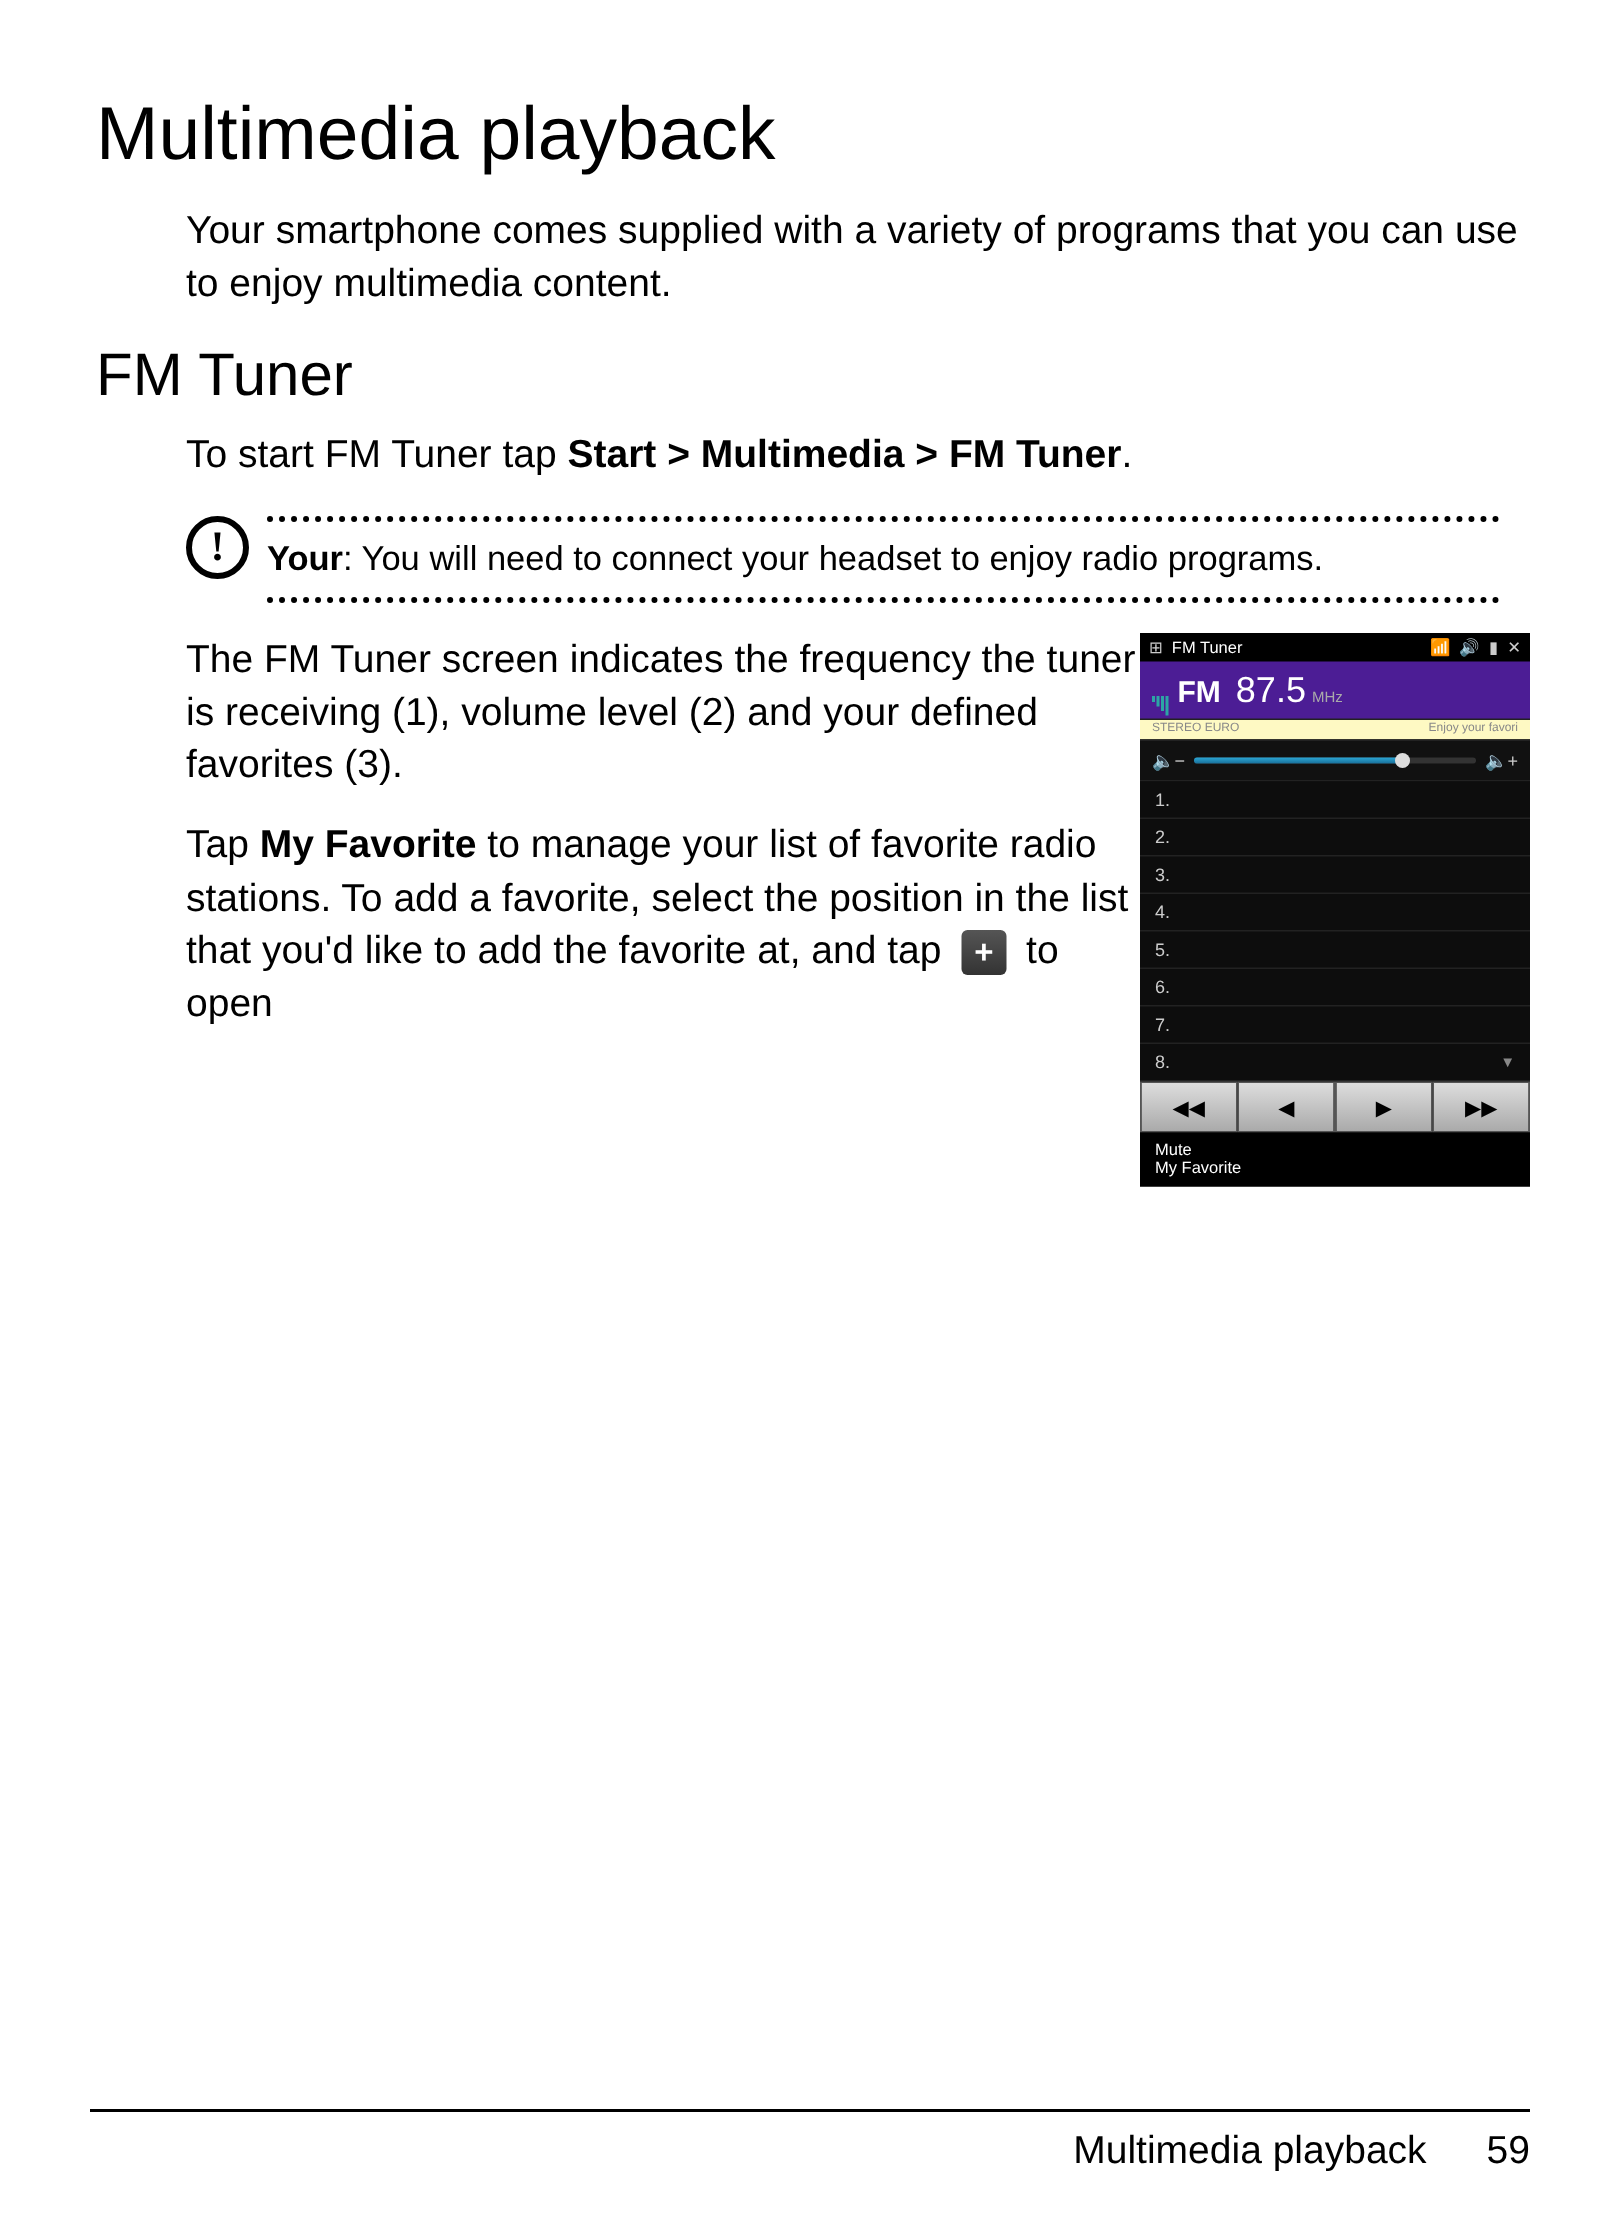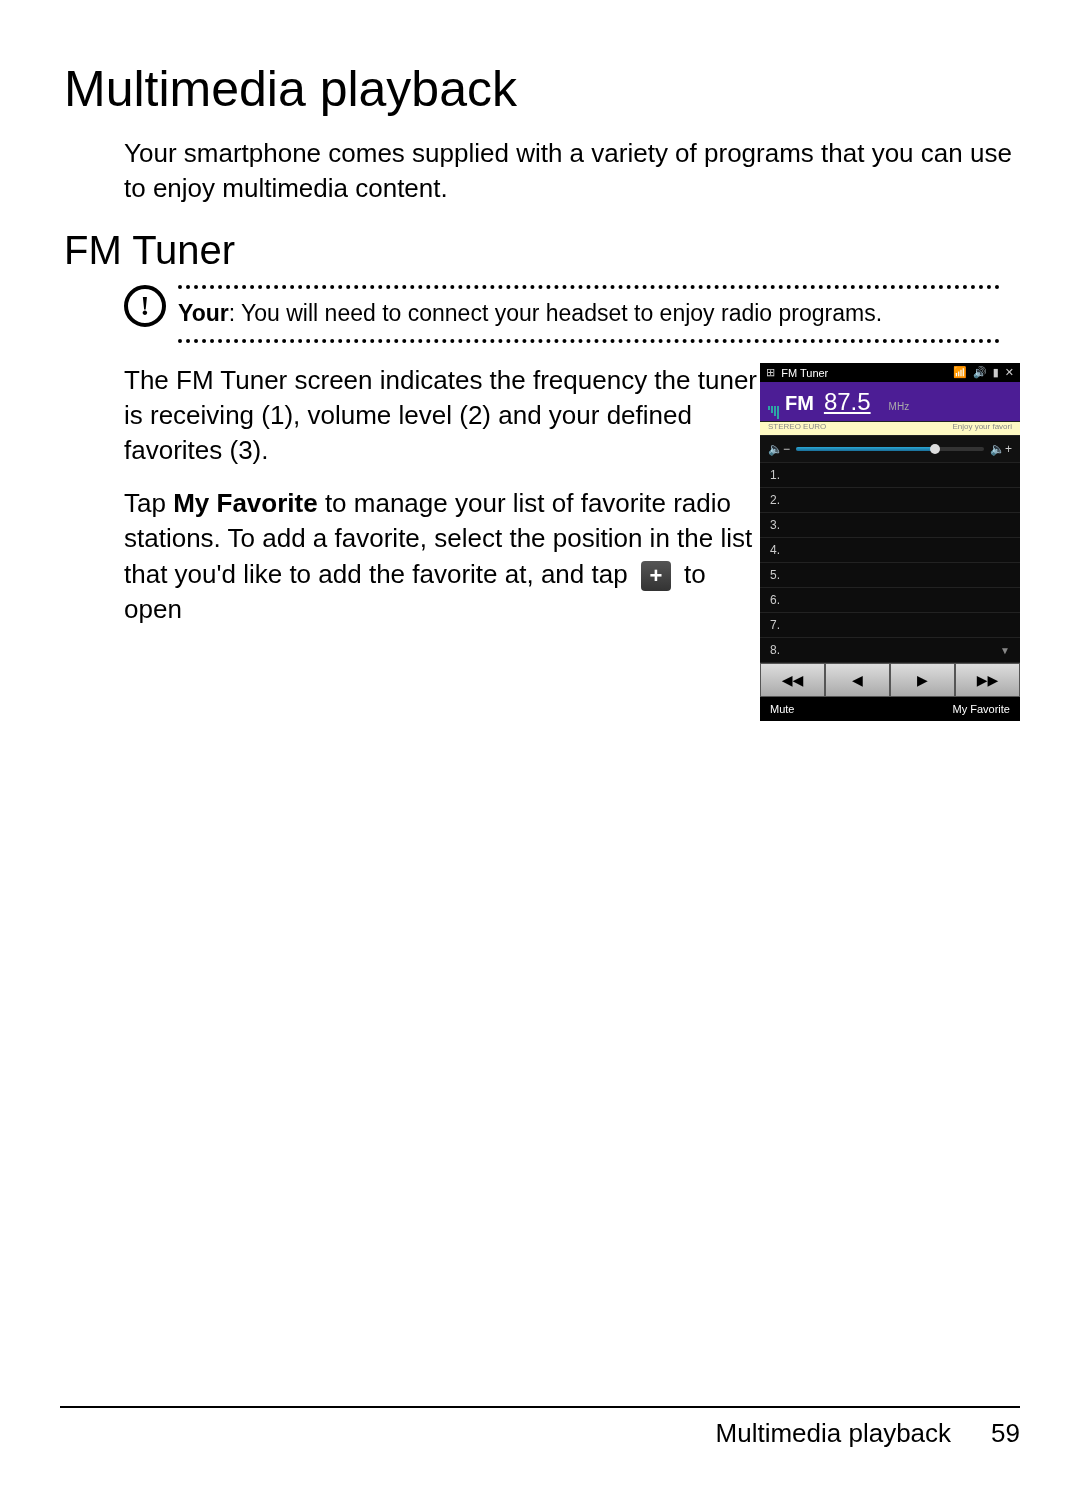--- a/index.html
+++ b/index.html
@@ -16,46 +16,49 @@
   .col-text { flex: 1; }
   .col-text p { margin-left: 0; }
   .phone { width: 260px; background: #000; color: #fff; font-family: "Segoe UI", Arial, sans-serif; font-size: 12px; display: flex; flex-direction: column; }
   .phone-status { display: flex; align-items: center; gap: 6px; padding: 3px 6px; background: #000; }
   .phone-status .title { flex: 1; font-size: 11px; }
   .phone-status .ic { font-size: 11px; color: #ccc; }
   .freq-row { display: flex; align-items: baseline; padding: 6px 8px 2px 8px; background: #4c1d95; border-bottom: 1px solid #222; }
   .freq-row .bars { display: flex; gap: 1px; margin-right: 6px; }
   .freq-row .bars span { display: inline-block; width: 2px; background: #2ca5a5; }
   .freq-row .fm { font-size: 20px; font-weight: 700; color: #fff; margin-right: 10px; }
-  .freq-row .freq { font-size: 24px; font-weight: 400; color: #fff; text-decoration: underline; }
-  .freq-row .mhz { font-size: 10px; color: #aaa; margin-left: 18px; }
+  .freq-row .freq { font-size: 24px; font-weight: 400; color: #fff; }
+  .freq-row .mhz { font-size: 10px; color: #aaa; margin-left: 4px; }
   .freq-sub { display: flex; justify-content: space-between; padding: 0 8px 4px 8px; font-size: 8px; color: #888; background: #fef9c3; }
   .vol-row { display: flex; align-items: center; gap: 6px; padding: 6px 8px; background: #111; border-top: 1px solid #222; border-bottom: 1px solid #222; }
   .vol-row .vic { font-size: 12px; color: #ccc; }
   .vol-bar { flex: 1; height: 4px; background: #333; position: relative; border-radius: 2px; }
   .vol-fill { position: absolute; left: 0; top: 0; bottom: 0; width: 75%; background: linear-gradient(#2aa7d6,#1a6f99); border-radius: 2px; }
   .vol-knob { position: absolute; right: -3px; top: -3px; width: 10px; height: 10px; background: #ddd; border-radius: 50%; }
   .fav-list { background: #0d0d0d; }
   .fav-item { padding: 5px 10px; border-bottom: 1px solid #222; font-size: 12px; color: #ccc; display: flex; justify-content: space-between; align-items: center; }
   .fav-item .dd { font-size: 10px; color: #888; }
   .controls { display: flex; background: #222; }
   .controls .btn { flex: 1; text-align: center; padding: 8px 0; font-size: 14px; color: #000; background: linear-gradient(#ddd,#aaa); border: 1px solid #555; }
-  .softkeys { display: flex; justify-content: space-between; padding: 6px 10px; background: #000; font-size: 11px; }
+  .softkeys { display: flex; justify-content: space-between; padding: 6px 10px; background: #000; font-size: 11px; flex-direction: column; }
   .inline-plus { display: inline-flex; align-items: center; justify-content: center; width: 30px; height: 30px; background: linear-gradient(#555,#333); color: #fff; font-weight: 700; font-size: 22px; border-radius: 4px; margin: 0 6px; vertical-align: middle; }
   .footer { position: absolute; bottom: 40px; left: 60px; right: 60px; border-top: 2px solid #000; padding-top: 10px; display: flex; justify-content: flex-end; gap: 40px; font-size: 26px; }
 </style>
 </head>
 <body>
 
 <div class="page">
   <h1>Multimedia playback</h1>
   <p>Your smartphone comes supplied with a variety of programs that you can use to enjoy multimedia content.</p>
 
   <h2>FM Tuner</h2>
 
+  <p class="nav-line">
+    <span>To start FM Tuner tap </span><b>Start &gt; Multimedia &gt; FM Tuner</b><span>.</span>
+  </p>
 
   <div class="note-block">
     <div class="note-icon">!</div>
     <div class="note-body">
       <b>Your</b><span>: You will need to connect your headset to enjoy radio programs.</span>
     </div>
   </div>
 
   <div class="two-col">
     <div class="col-text">

